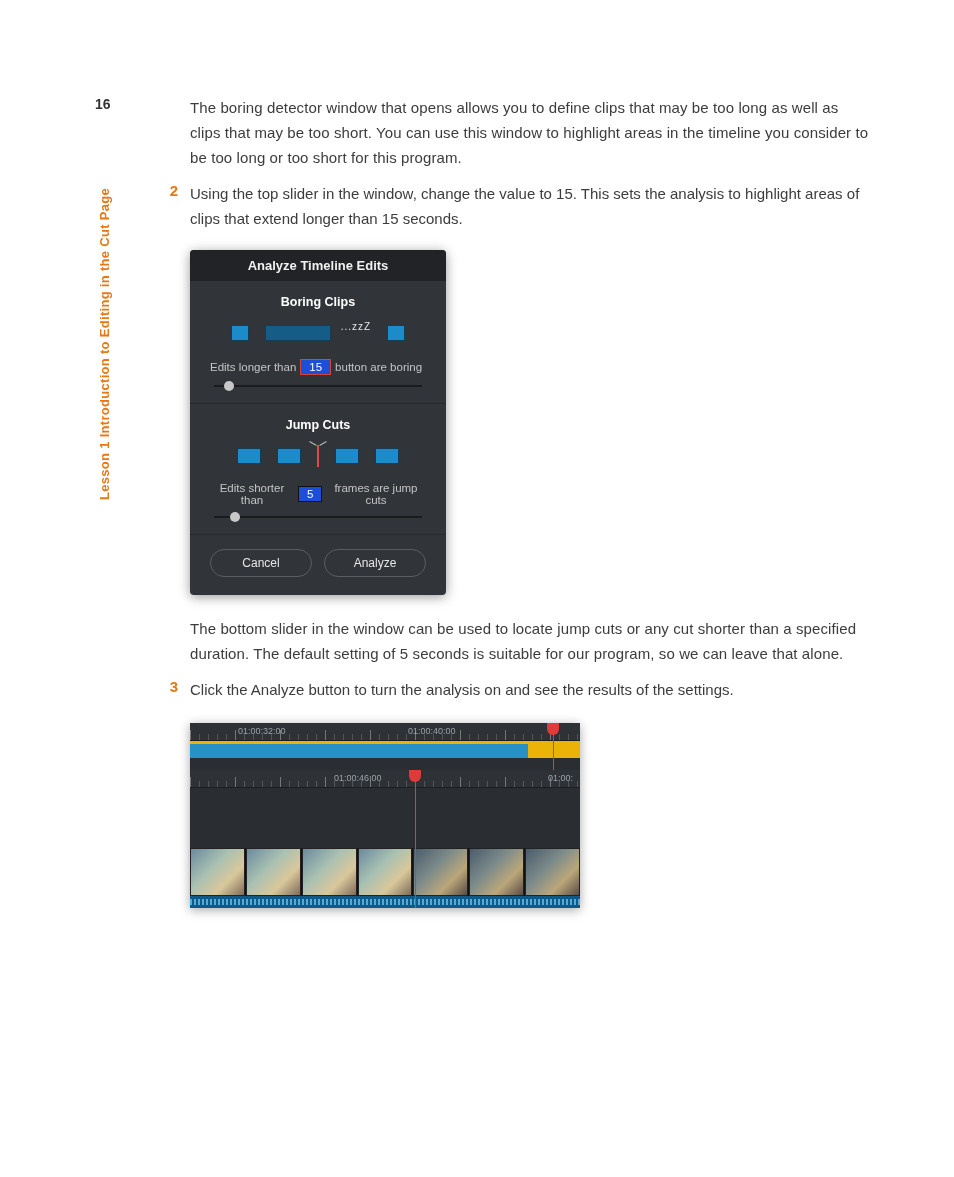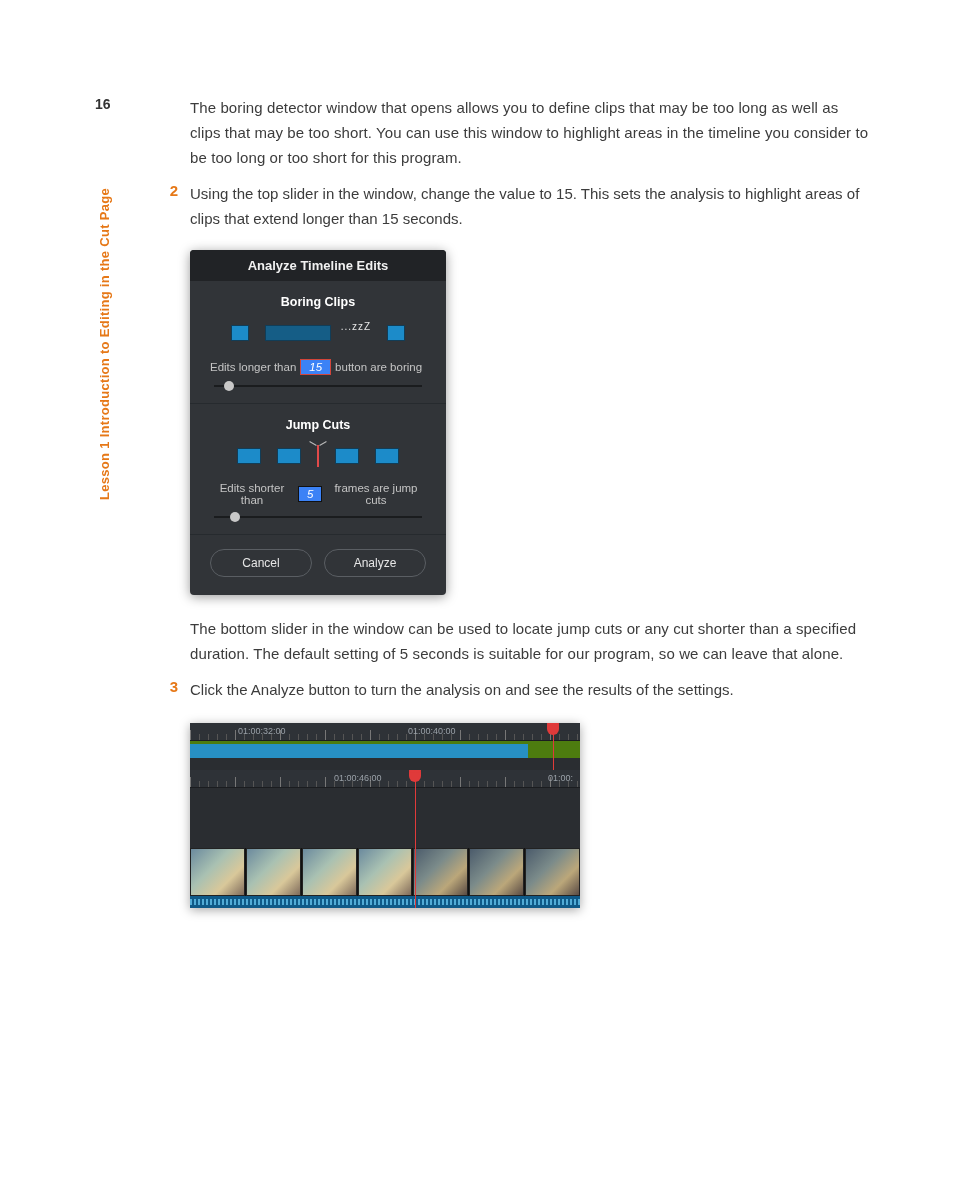--- a/index.html
+++ b/index.html
@@ -138,26 +138,25 @@
     display:flex;
     justify-content: flex-start;
     align-items: center;
     gap: 4px;
     margin-bottom: 10px;
   }
   .param-input {
     display:inline-block;
     min-width: 22px;
     padding: 1px 8px;
-    background: #3b82f6;
+    background: #1d4ed8;
     border: 1px solid #d2453a;
     color: #fff;
     text-align: center;
     font-size: 11.5px;
-    font-style: italic;
   }
   .param-input.plain {
     border: 1px solid #111;
   }
   .slider-track {
     height: 2px;
     background: #1a1c1e;
     position: relative;
     margin: 8px 4px 4px 4px;
   }
@@ -182,21 +181,21 @@
     border: 1px solid #5a5e63;
     border-radius: 14px;
     font-size: 12px;
     color: #e6e6e6;
     background: transparent;
   }
   
   .timeline {
     margin-top: 20px;
     width: 390px;
-    background: #4d7c0f;
+    background: #eab308;
     box-shadow: 0 2px 10px rgba(0,0,0,0.35);
     font-size: 9px;
     color: #aeb4bb;
   }
   .tl-ruler {
     height: 18px;
     background: #2e3237;
     border-bottom: 1px solid #1b1d20;
     position: relative;
     overflow:hidden;

